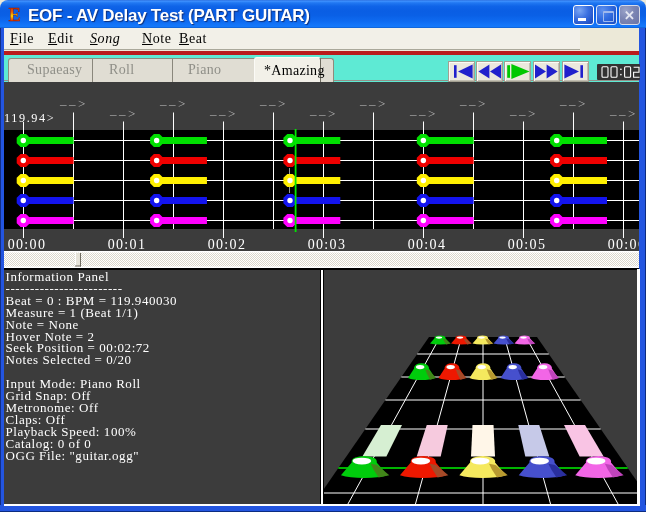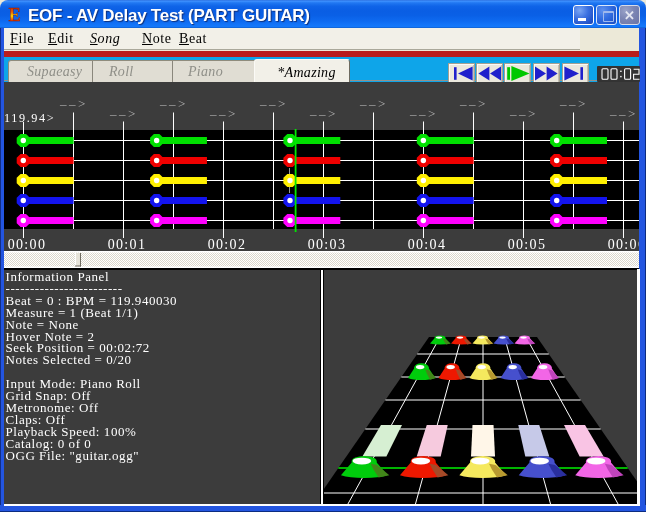--- a/index.html
+++ b/index.html
@@ -16,26 +16,26 @@
 #bmax{left:596px;background:radial-gradient(circle at 30% 25%,#6f9af0 0%,#3a6fe0 45%,#2253c8 80%,#1c48b8 100%);opacity:0.85;}
 #bclose{left:619px;background:radial-gradient(circle at 30% 25%,#9aa3c8 0%,#7c86b4 45%,#6a74a6 100%);border-color:#d8dce8;}
 #bmin:after{content:"";position:absolute;left:4px;top:12px;width:8px;height:3px;background:#fff;}
 #bmax:after{content:"";position:absolute;left:5.5px;top:5px;width:9px;height:8px;border:1.5px solid #b9c8ee;border-top-width:2.5px;border-radius:1px;}
 #bclose:after{content:"\2715";position:absolute;left:0;top:0;width:100%;text-align:center;color:#e4e7f2;font-size:13px;line-height:19px;font-weight:bold;}
 #lborder{position:absolute;left:0;top:28px;width:4px;height:478px;background:#2355e0;border-left:1px solid #122e86;}
 #rborder{position:absolute;left:639px;top:28px;width:7px;height:478px;background:#2355e0;border-right:1px solid #0c2c80;}
 #bborder{position:absolute;left:0;top:505px;width:646px;height:7px;background:#2355e0;border-bottom:1px solid #0c2c80;}
 #menubar{position:absolute;left:4px;top:28px;width:576px;height:22px;background:#F2F0E8;border-bottom:1px solid #aaa89a;font-family:"Liberation Serif",serif;font-size:14px;letter-spacing:0.6px;color:#000;}
 .mi{position:absolute;top:3px;}
-#tabrow{position:absolute;left:4px;top:51px;width:635px;height:31px;background:#0ea5e9;border-top:6px solid #b91c1c;font-style:italic;}
+#tabrow{position:absolute;left:4px;top:51px;width:635px;height:31px;background:#5eead4;border-top:4px solid #b91c1c;}
 #tabrow .lightstrip{position:absolute;left:0;bottom:1px;width:635px;height:1.5px;background:#94918a;}
 #tabgroup{position:absolute;left:4px;top:3px;width:326px;height:27px;background:#E0DDD3;border:1px solid #8f8c7d;border-bottom:none;border-radius:3px 3px 0 0;}
 .tabdiv{position:absolute;top:0;width:1px;height:27px;background:#8a877c;}
 .tabtxt{position:absolute;top:3px;font-family:"Liberation Serif",serif;font-size:14px;letter-spacing:0.3px;color:#8f8f88;white-space:nowrap;}
-#tab4{position:absolute;left:245px;top:-2px;width:96px;height:29px;background:#F2F0E8;border:1px solid #6e6b60;border-bottom:none;border-left-color:#fbfaf6;border-top-color:#fbfaf6;border-radius:3px 3px 0 0;font-family:"Liberation Serif",serif;font-size:14px;letter-spacing:0.3px;color:#000;line-height:26px;padding-left:9px;text-align:center;}
+#tab4{position:absolute;left:245px;top:-2px;width:67px;height:29px;background:#F2F0E8;border:1px solid #6e6b60;border-bottom:none;border-left-color:#fbfaf6;border-top-color:#fbfaf6;border-radius:3px 3px 0 0;font-family:"Liberation Serif",serif;font-size:14px;letter-spacing:0.3px;color:#000;line-height:26px;padding-left:9px;text-align:center;}
 .pbtn{position:absolute;top:6px;width:27px;height:21px;background:#EBE8DD;border:1px solid #a3a092;box-shadow:inset 1px 1px 0 #fbfaf6,inset -1px -1px 0 #c2bfb2;}
 #led{position:absolute;left:592.5px;top:8.5px;width:43.5px;height:16px;background:#333;border-radius:1px;}
 #proll{position:absolute;left:4px;top:82px;}
 #panels{position:absolute;left:4px;top:270px;width:635px;height:234px;}
 #infopanel{position:absolute;left:0;top:0;width:324px;height:234px;background:#3C3C3C;color:#fff;font-family:"Liberation Serif",serif;font-size:12.5px;}
 #infopanel pre{margin:0;position:absolute;left:1.5px;top:1px;font-family:"Liberation Serif",serif;line-height:11.9px;font-size:13px;letter-spacing:0.55px;}
 #divider{position:absolute;left:316px;top:0;width:4px;height:234px;background:#fff;border-left:1px solid #000;border-right:1px solid #000;}
 #view3d{position:absolute;left:320px;top:0;width:315px;height:234px;background:#3C3C3C;}
 #whiteR{position:absolute;left:637px;top:269px;width:2.5px;height:237px;background:#fff;z-index:5;}
 #whiteB{position:absolute;left:4px;top:503.5px;width:635px;height:2px;background:#fff;z-index:5;}

